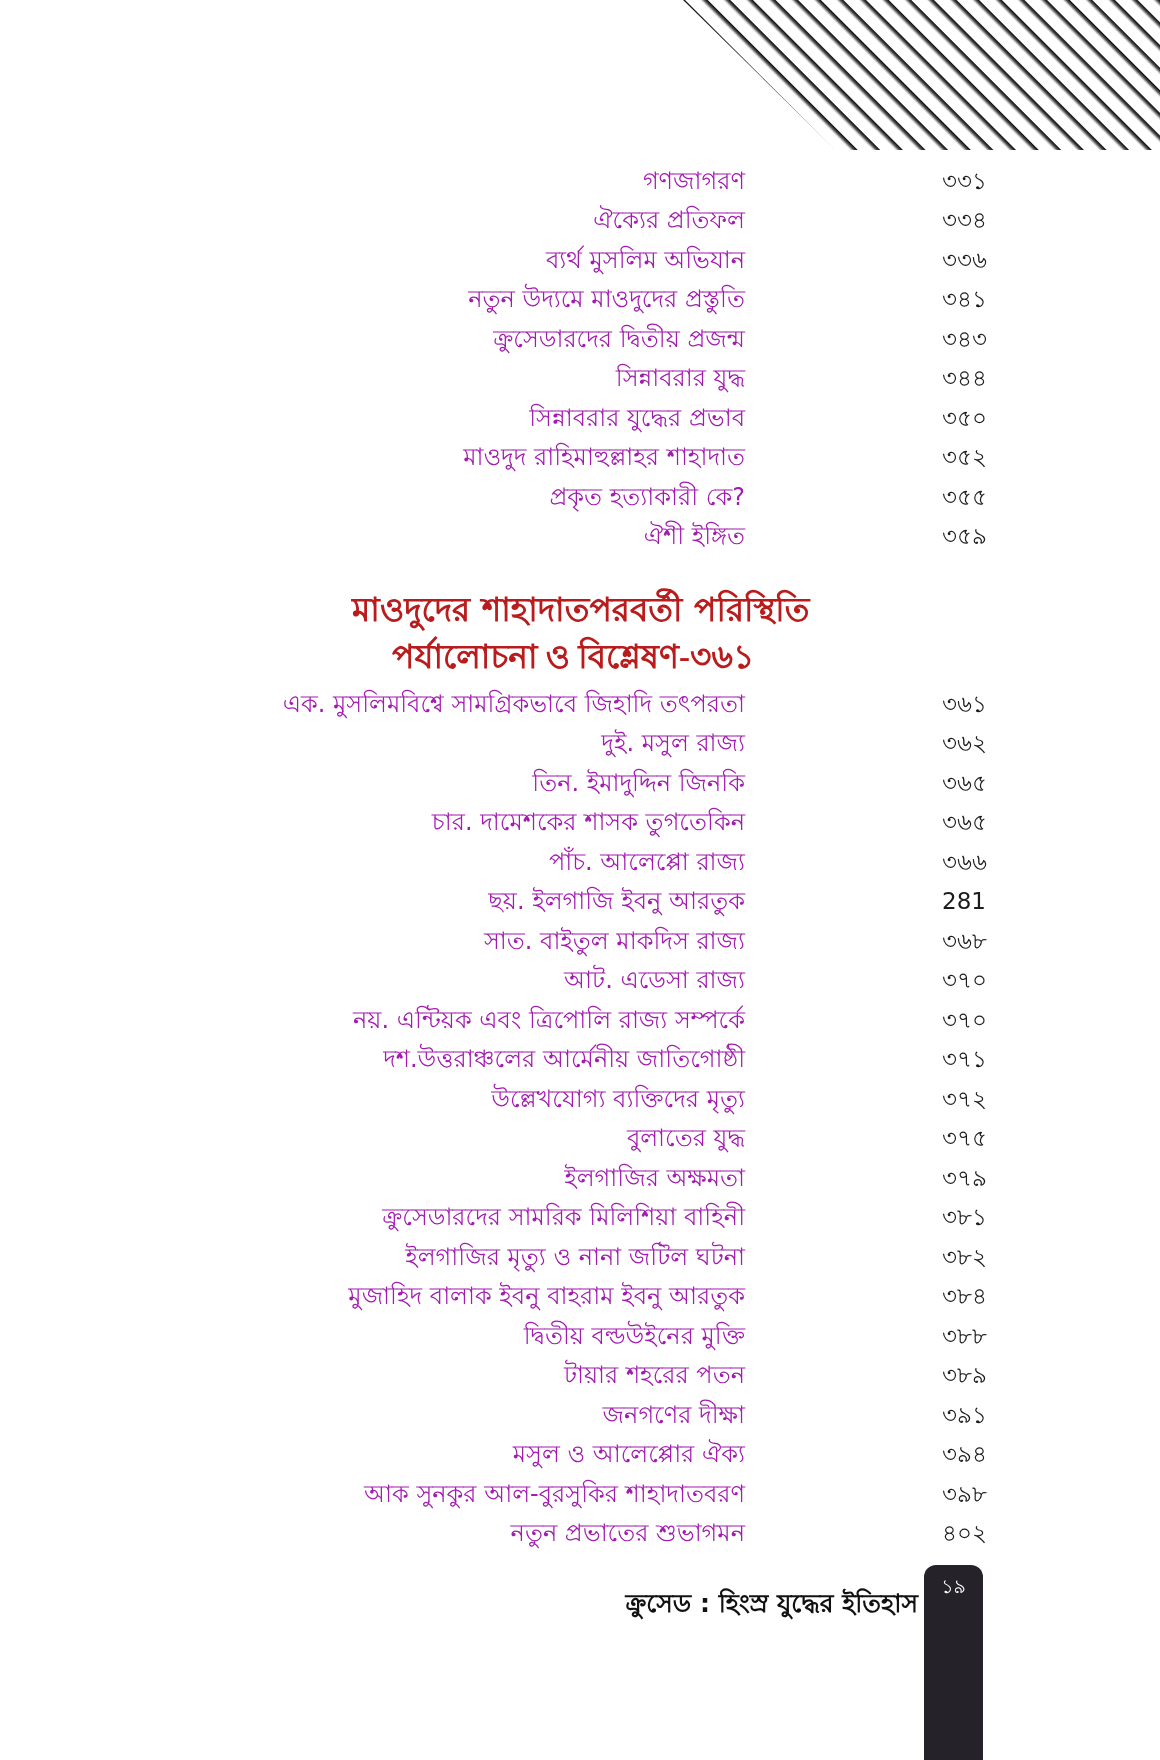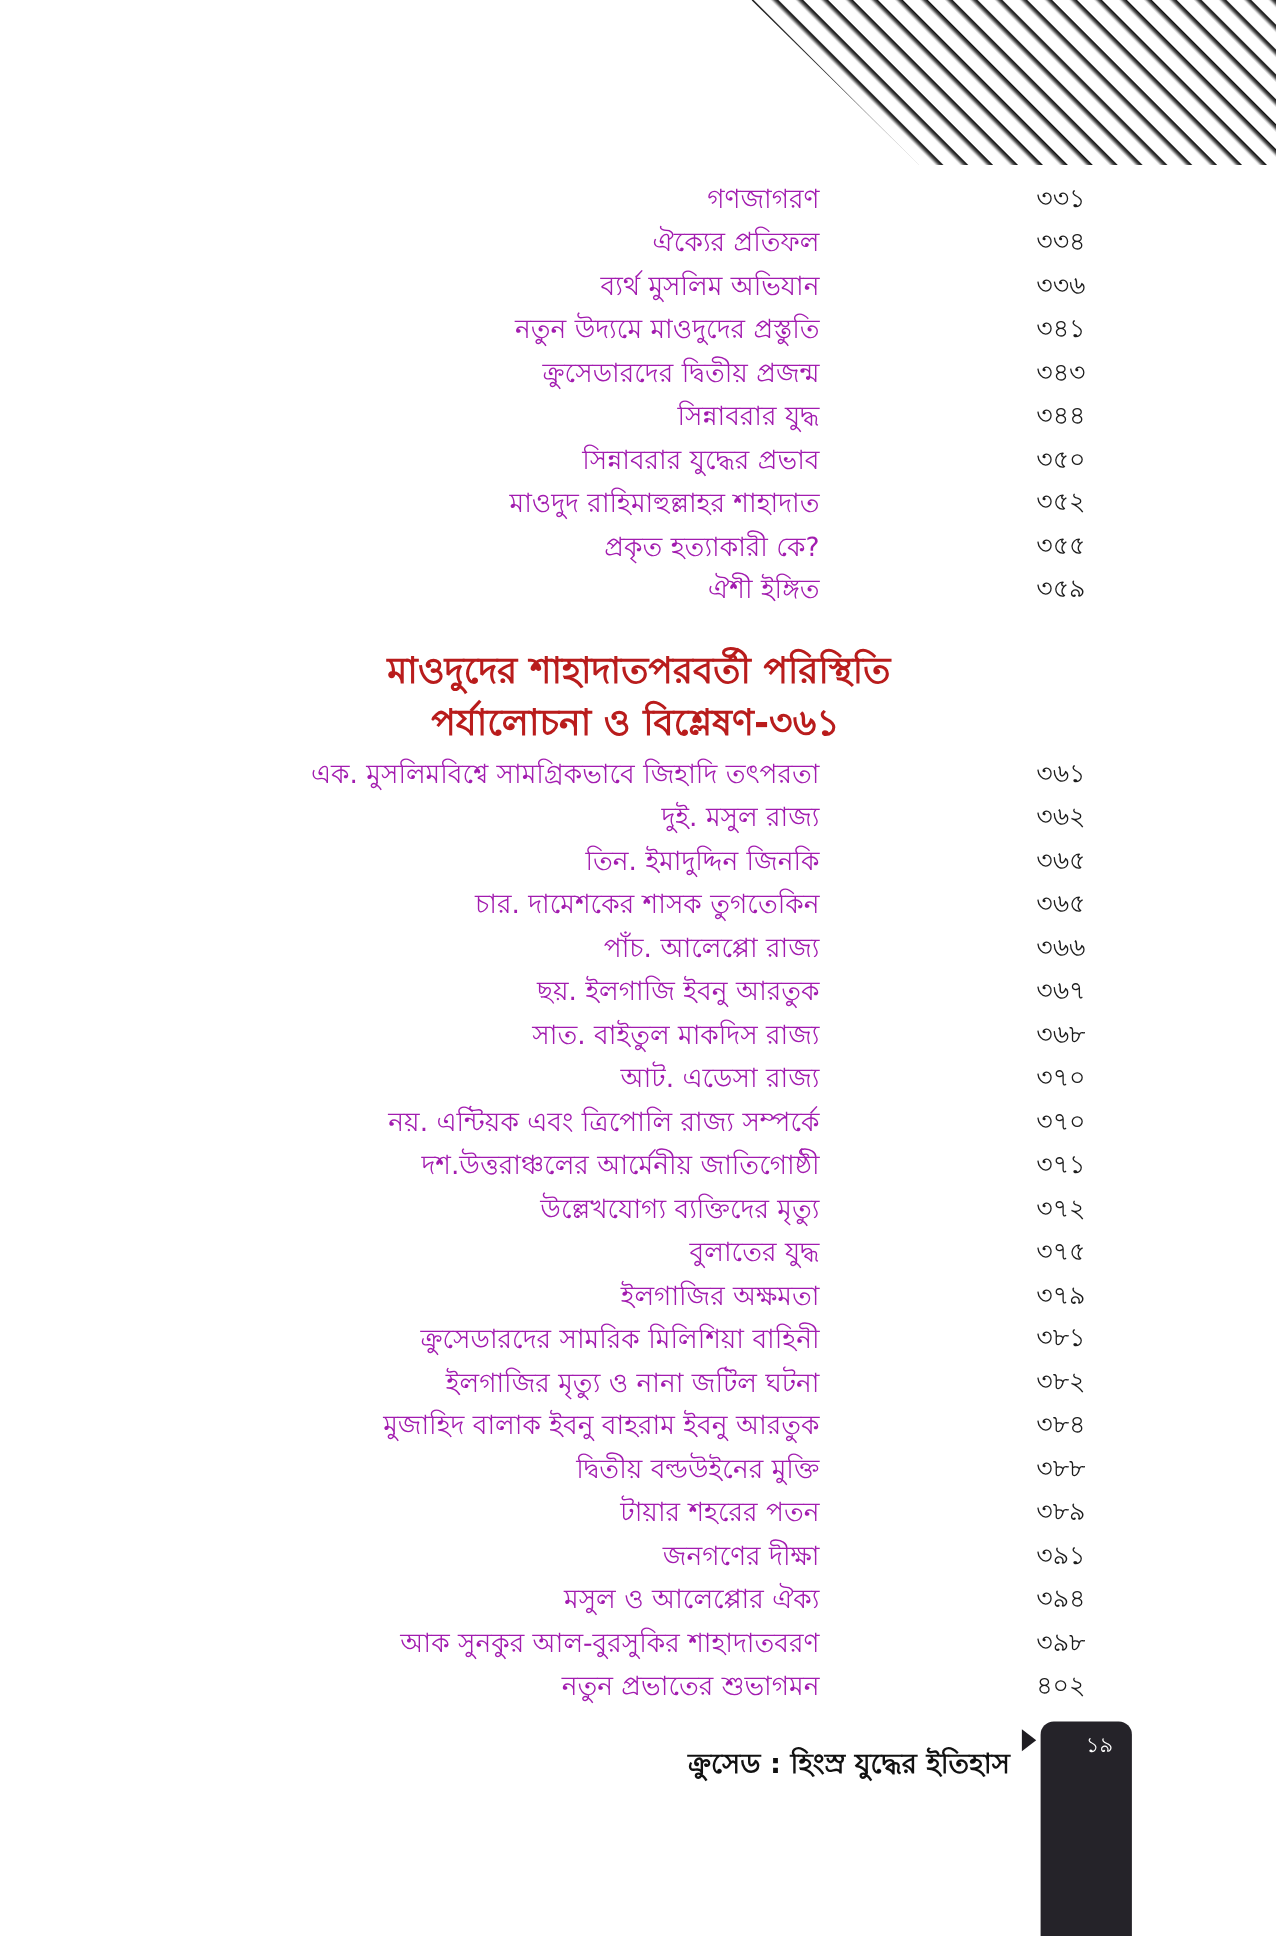--- a/index.html
+++ b/index.html
@@ -60,21 +60,21 @@
     }
     .heading {
       position: absolute;
       white-space: nowrap;
       font-size: 33px;
       font-weight: bold;
       color: #b91c1c;
       letter-spacing: 0px;
     }
     .heading.h1 { left: 352px; top: 584px; }
-    .heading.h2 { left: 392px; top: 631px; }
+    .heading.h2 { left: 392px; top: 631px; font-family: Liberation Serif, serif; }
     .footer-title {
       position: absolute;
       right: 242px;
       top: 1568px;
       white-space: nowrap;
       font-size: 25px;
       font-weight: bold;
       color: #111111;
       margin-top: 16px;
     }
@@ -83,27 +83,26 @@
       left: 929px;
       top: 1572px;
       width: 0;
       height: 0;
       border-top: 10px solid transparent;
       border-bottom: 10px solid transparent;
       border-left: 13px solid #1f1d22;
     }
     .page-tab {
       position: absolute;
-      left: 946px;
+      left: 924px;
       top: 1565px;
       width: 59px;
       height: 195px;
       background: #252329;
       border-radius: 12px 12px 0 0;
-      padding-left: 24px;
     }
     .page-tab .num {
       display: block;
       text-align: center;
       color: #ffffff;
       font-size: 19px;
       padding-top: 7px;
     }
   </style>
 </head>
@@ -172,21 +171,21 @@
   <div class="row" style="top:802px">
     <span class="title">চার. দামেশকের শাসক তুগতেকিন</span>
     <span class="page">৩৬৫</span>
   </div>
   <div class="row" style="top:842px">
     <span class="title">পাঁচ. আলেপ্পো রাজ্য</span>
     <span class="page">৩৬৬</span>
   </div>
   <div class="row" style="top:881px">
     <span class="title">ছয়. ইলগাজি ইবনু আরতুক</span>
-    <span class="page">৩৬৭</span>
+    <span class="page">281</span>
   </div>
   <div class="row" style="top:921px">
     <span class="title">সাত. বাইতুল মাকদিস রাজ্য</span>
     <span class="page">৩৬৮</span>
   </div>
   <div class="row" style="top:960px">
     <span class="title">আট. এডেসা রাজ্য</span>
     <span class="page">৩৭০</span>
   </div>
   <div class="row" style="top:1000px">

